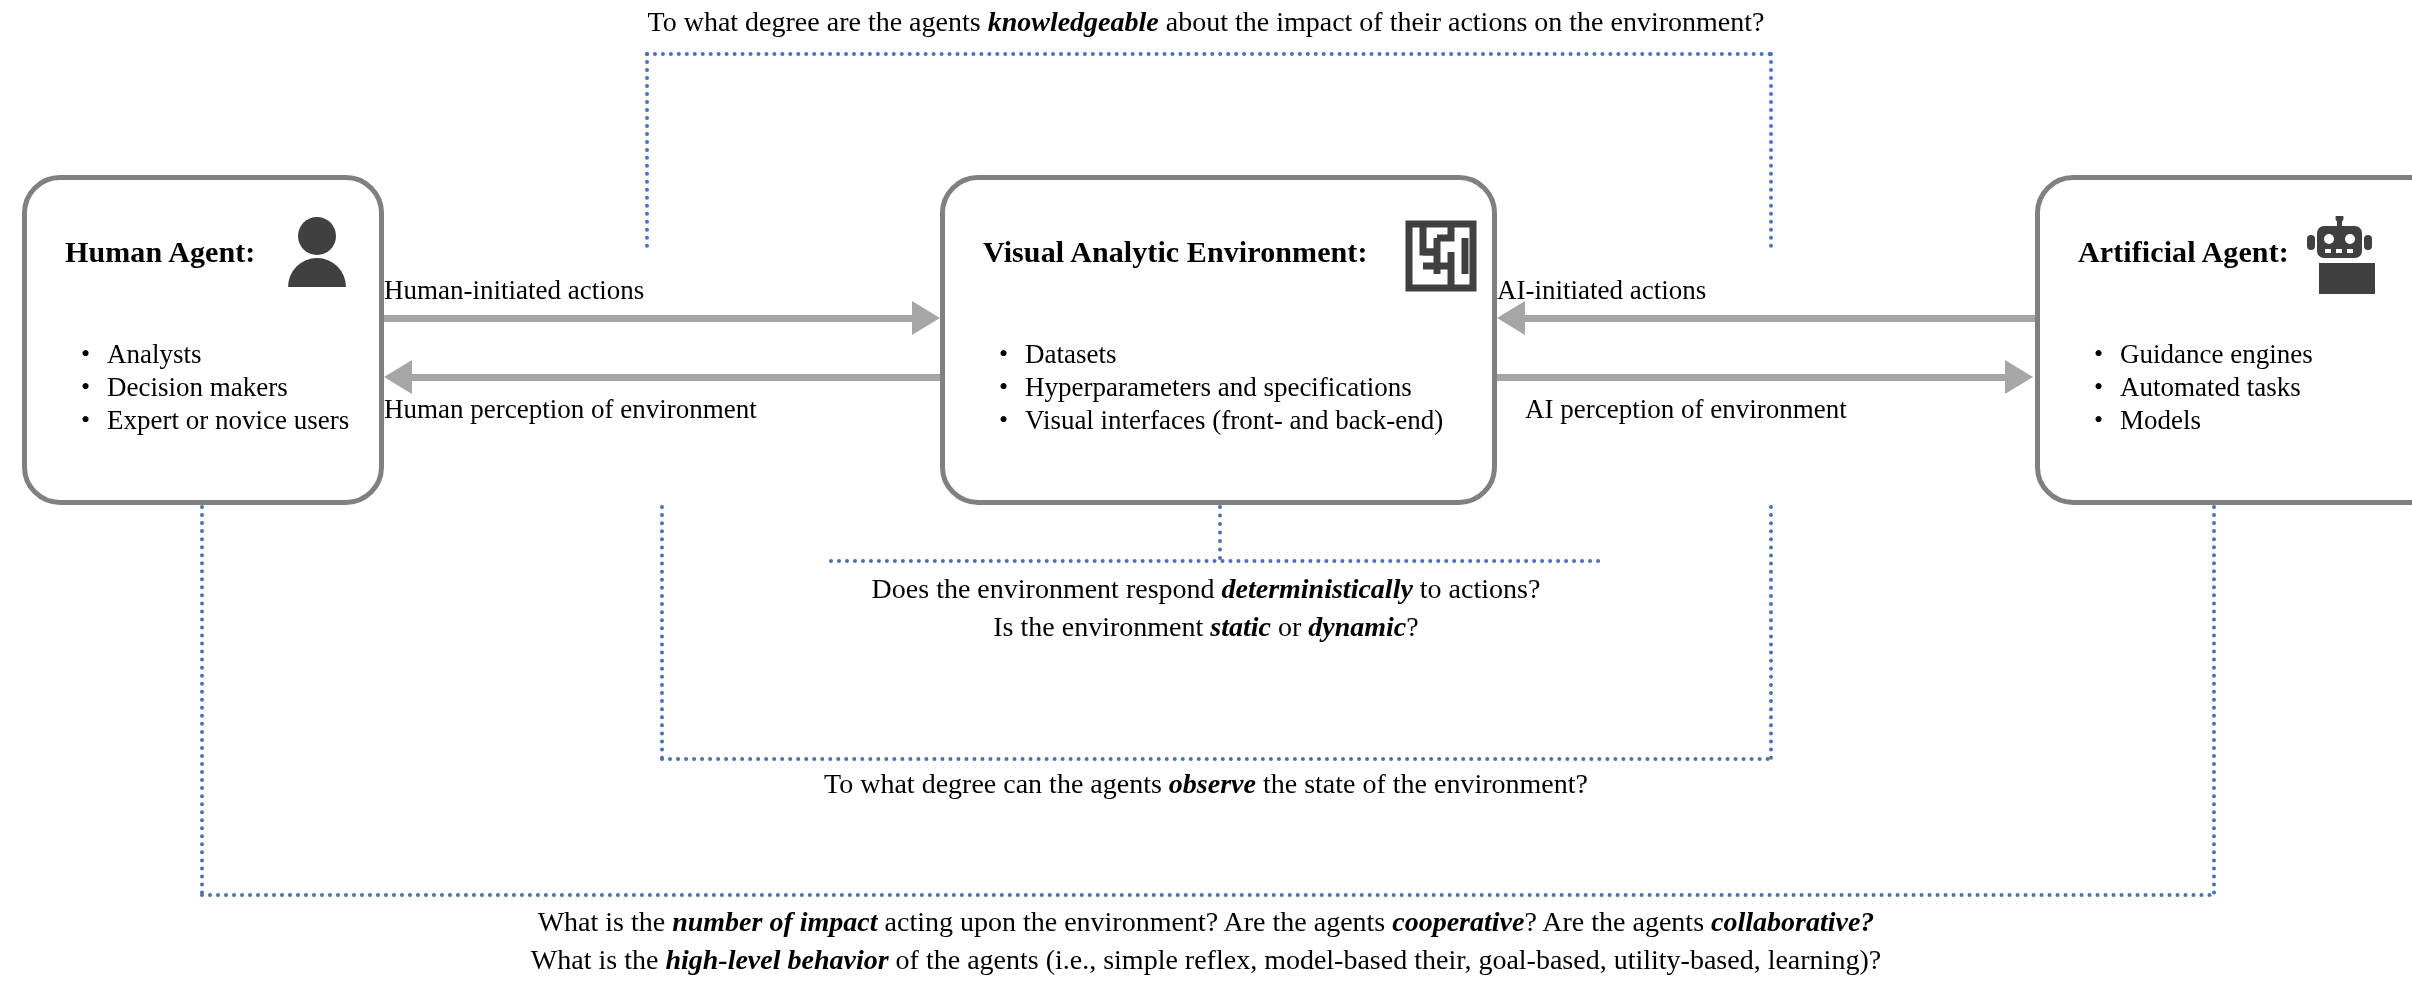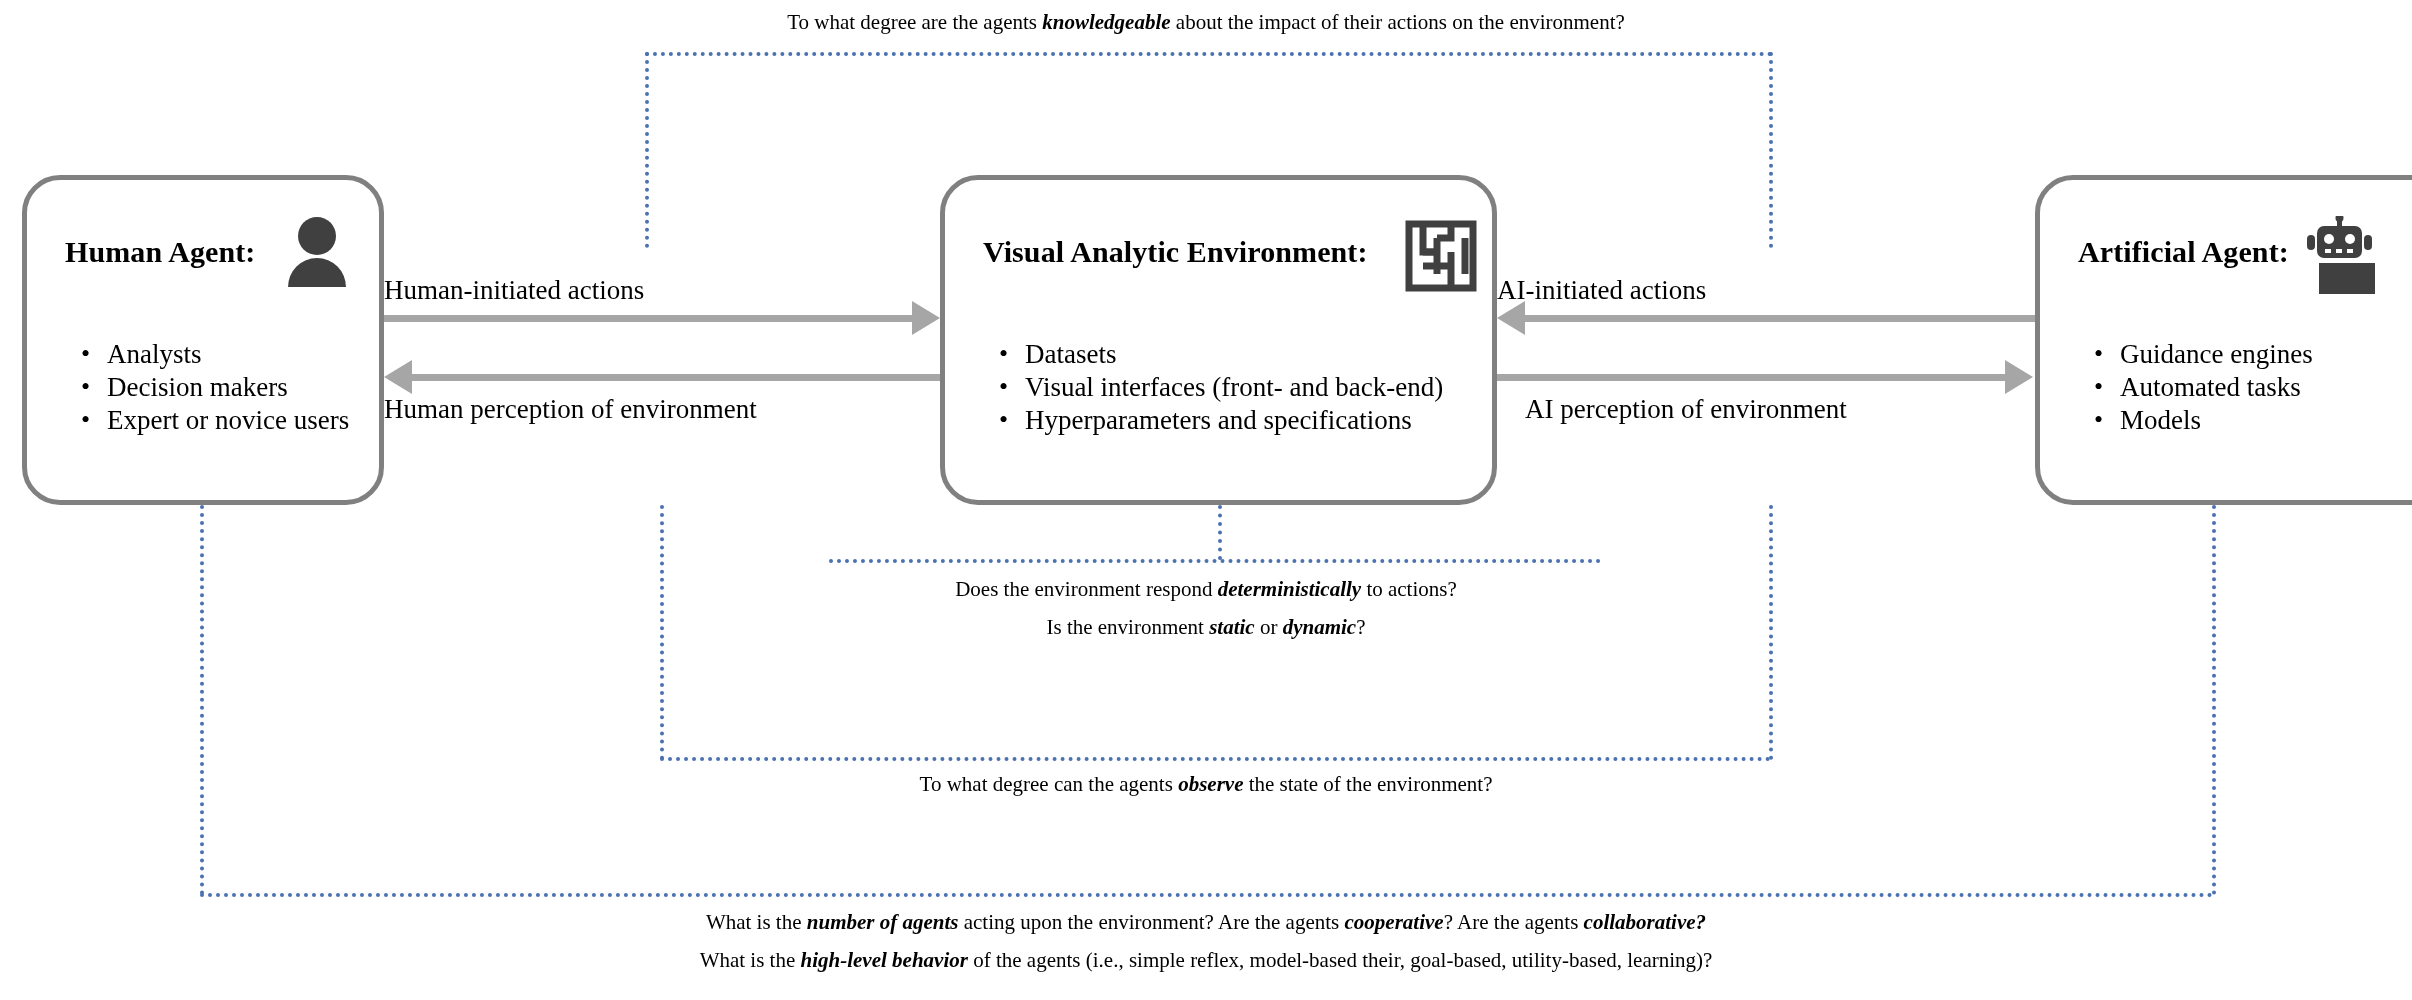--- a/index.html
+++ b/index.html
@@ -27,21 +27,21 @@
               border-right:28px solid #a6a6a6;}
 
   
   .acap{position:absolute;font-size:27px;white-space:nowrap;}
 
   
   .dh{position:absolute;height:0;border-top:4px dotted #4a72b0;}
   .dv{position:absolute;width:0;border-left:4px dotted #4a72b0;}
 
   
-  .q{position:absolute;font-size:21px;line-height:38px;text-align:center;white-space:nowrap;}
+  .q{position:absolute;font-size:28px;line-height:38px;text-align:center;white-space:nowrap;}
   .q b{font-weight:bold;font-style:italic;}
 </style>
 </head>
 <body>
 
 <div id="stage">
 
   <div class="q" id="q-knowledgeable" style="left:0;top:3px;width:2412px;">
       <div><span>To what degree are the agents </span><b>knowledgeable</b><span> about the impact of their actions on the environment?</span></div>
     </div>
@@ -80,22 +80,22 @@
           <path d="M46 4 v14 h-14"></path>
           <path d="M46 32 v36"></path>
           <path d="M46 46 h-28"></path>
           <path d="M60 18 v36"></path>
         </g>
       </svg>
     </span>
 
     <ul style="left:38px;top:150px;">
       <li>Datasets</li>
+      <li>Hyperparameters and specifications</li>
       <li>Visual interfaces (front- and back-end)</li>
-      <li>Hyperparameters and specifications</li>
     </ul>
   </div>
 
   <div class="abox" style="left:2035px;top:175px;width:418px;height:330px;">
     <div class="title" style="left:38px;top:55px;">Artificial Agent:</div>
 
     <span class="icon" style="left:263px;top:36px;">
       <svg width="72" height="78" viewBox="0 0 72 78" aria-hidden="true">
         <g fill="#404040">
           <rect x="34" y="0" width="5" height="11"></rect>
@@ -151,17 +151,17 @@
   <div class="dv" style="left:1769px;top:505px;height:255px;"></div>
   <div class="dh" style="left:660px;top:757px;width:1111px;"></div>
   <div class="q" id="q-observe" style="left:0;top:765px;width:2412px;">
       <div><span>To what degree can the agents </span><b>observe</b><span> the state of the environment?</span></div>
     </div>
 
   <div class="dv" style="left:200px;top:505px;height:390px;"></div>
   <div class="dv" style="left:2212px;top:505px;height:390px;"></div>
   <div class="dh" style="left:200px;top:893px;width:2014px;"></div>
   <div class="q" id="q-number" style="left:0;top:903px;width:2412px;">
-      <div><span>What is the </span><b>number of agents</b><span> acting upon the environment? Are the agents </span><b>cooperative</b><span>? Are the agents </span><b>collaborative?</b></div>
+      <div><span>What is the </span><b>number of impact</b><span> acting upon the environment? Are the agents </span><b>cooperative</b><span>? Are the agents </span><b>collaborative?</b></div>
       <div><span>What is the </span><b>high-level behavior</b><span> of the agents (i.e., simple reflex, model-based their, goal-based, utility-based, learning)?</span></div>
     </div>
 
 </div>
 
 </body></html>

